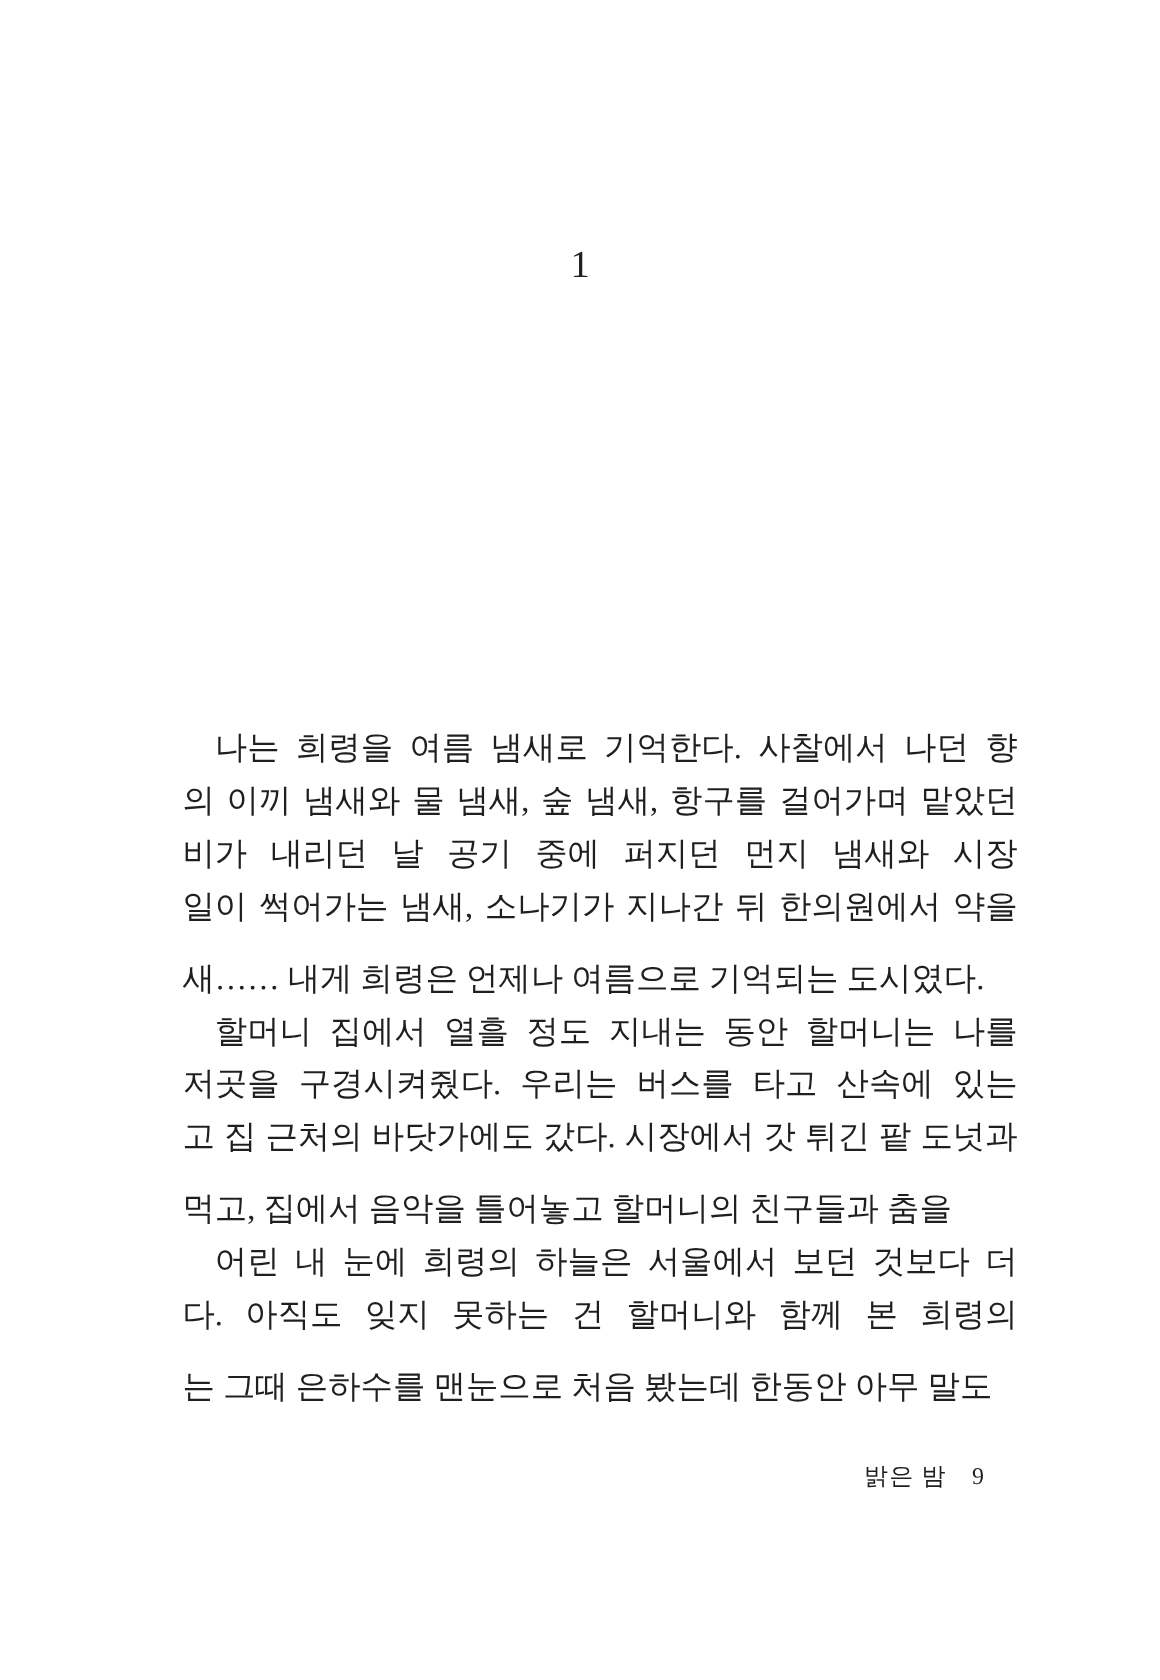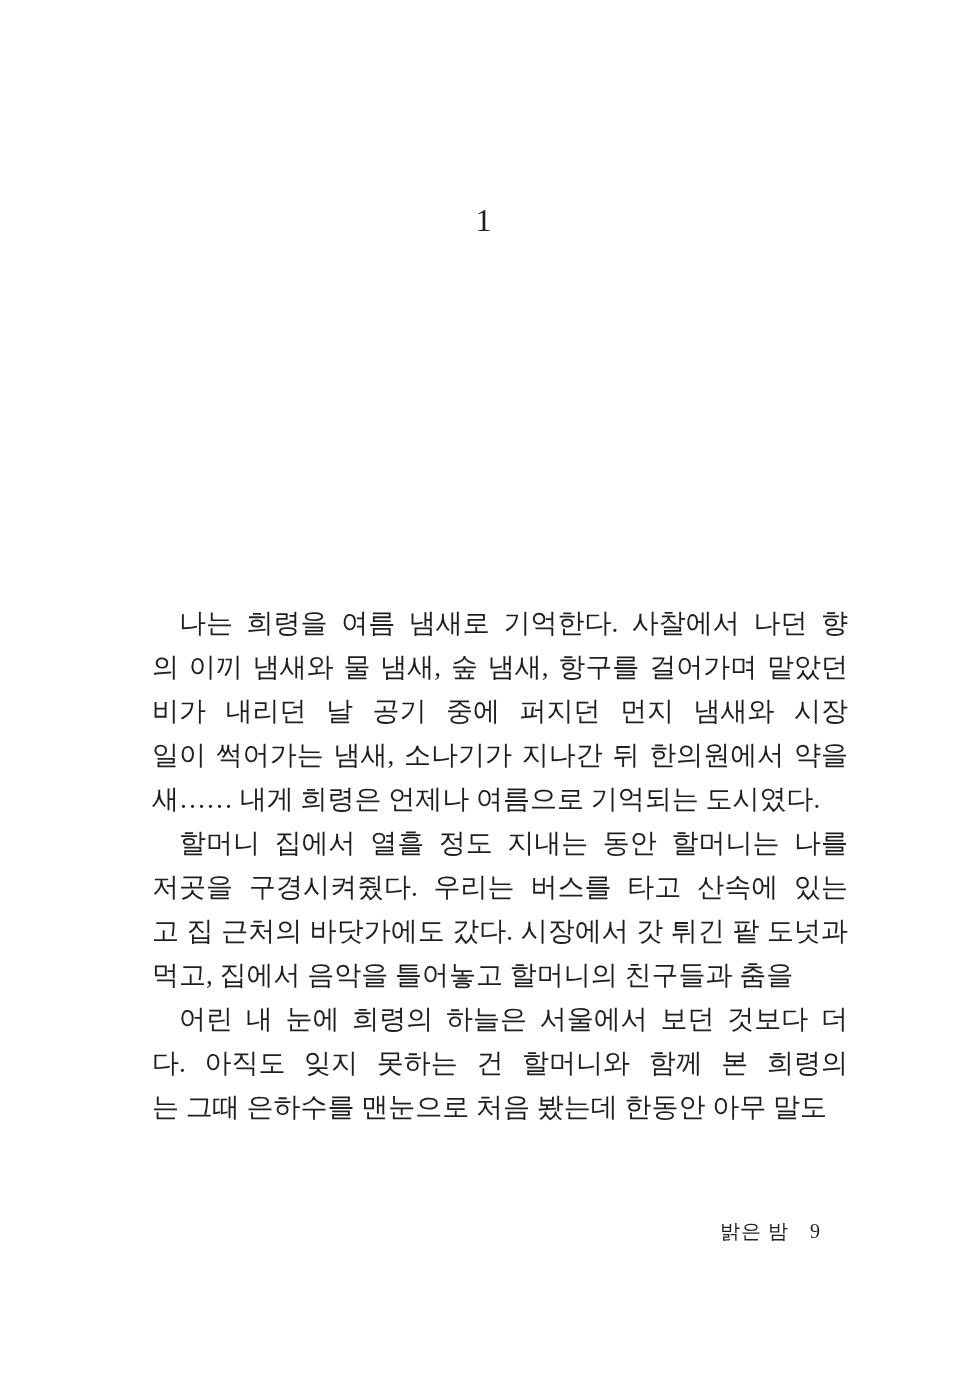--- a/index.html
+++ b/index.html
@@ -45,20 +45,21 @@
     overflow: hidden;
     height: 44px;
   }
   .text-line.indent {
     padding-left: 27px;
     width: 669px;
   }
   .text-line.para-end {
     text-align: left;
     text-align-last: left;
+    margin-top: 16px;
   }
   .footer {
     position: absolute;
     top: 1218px;
     right: 147px;
     display: flex;
     align-items: flex-start;
     gap: 21px;
     font-size: 20px;
     line-height: 26px;

